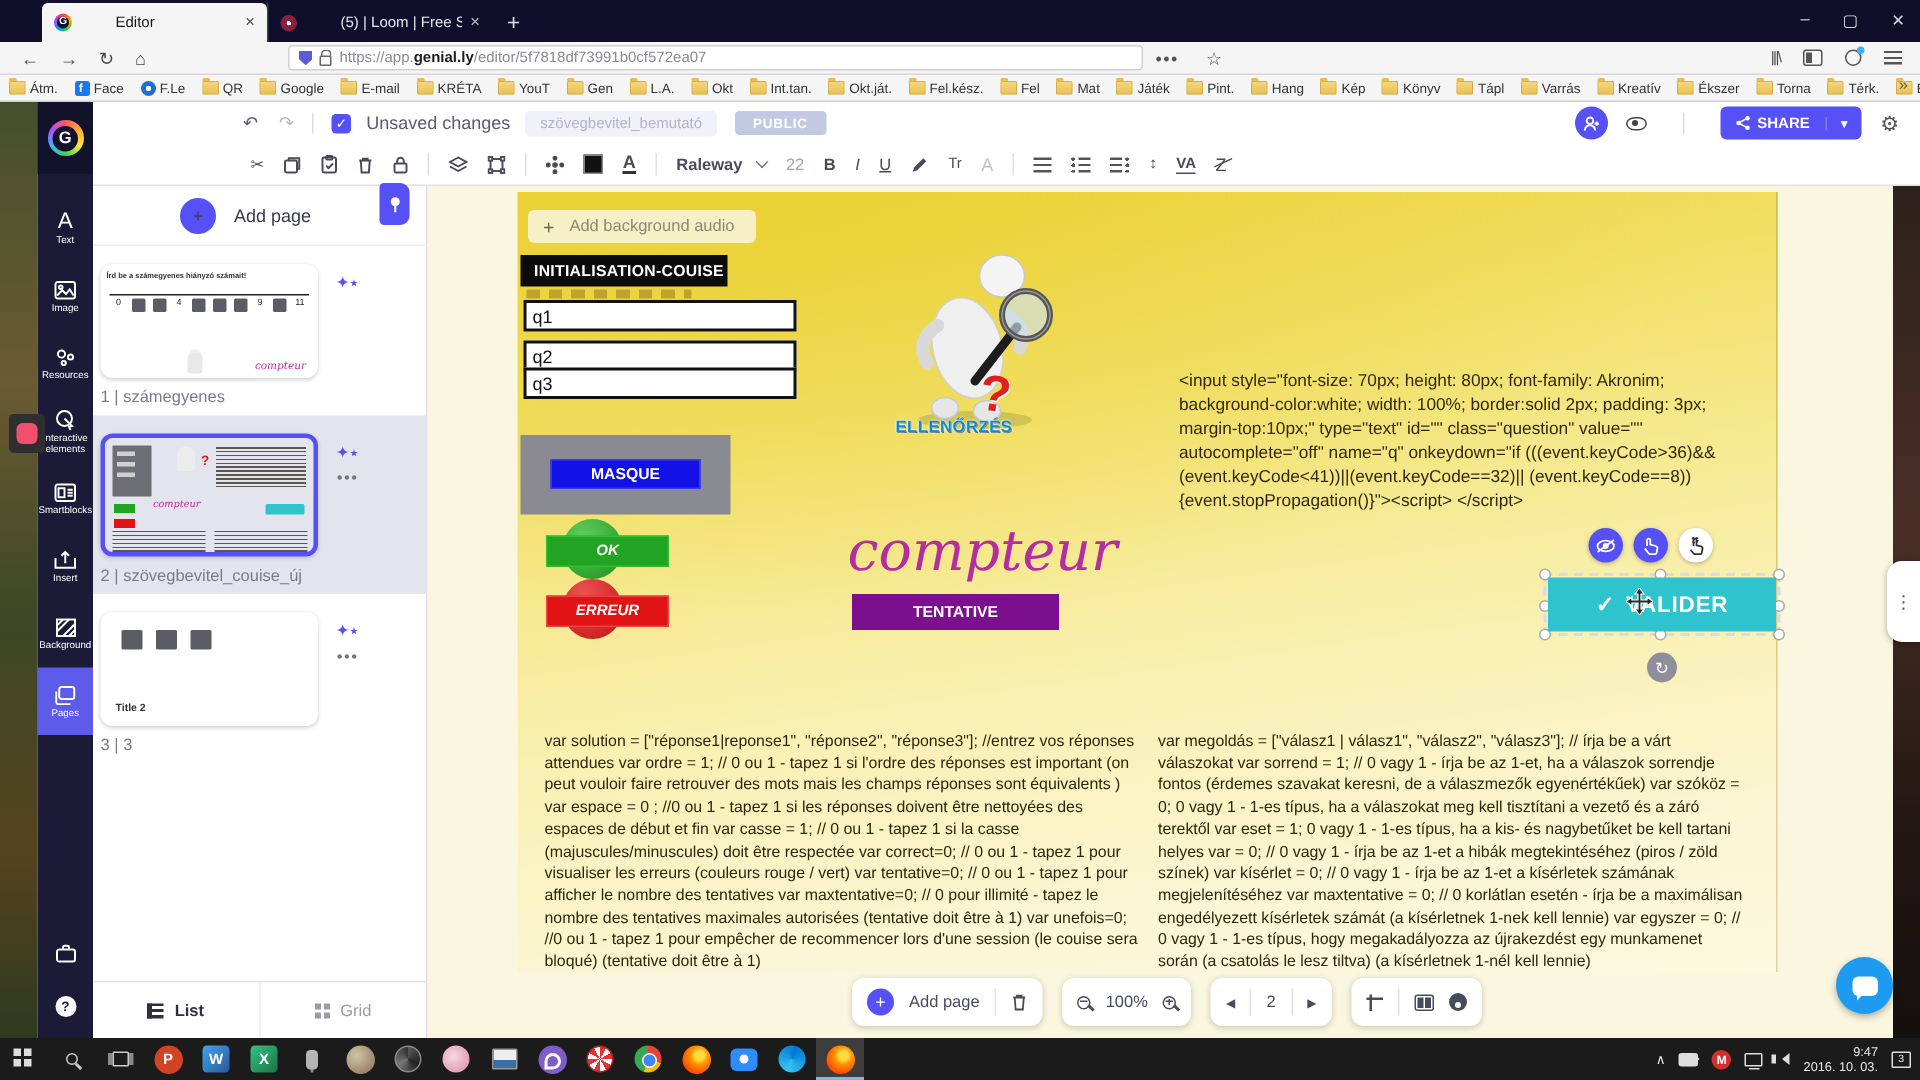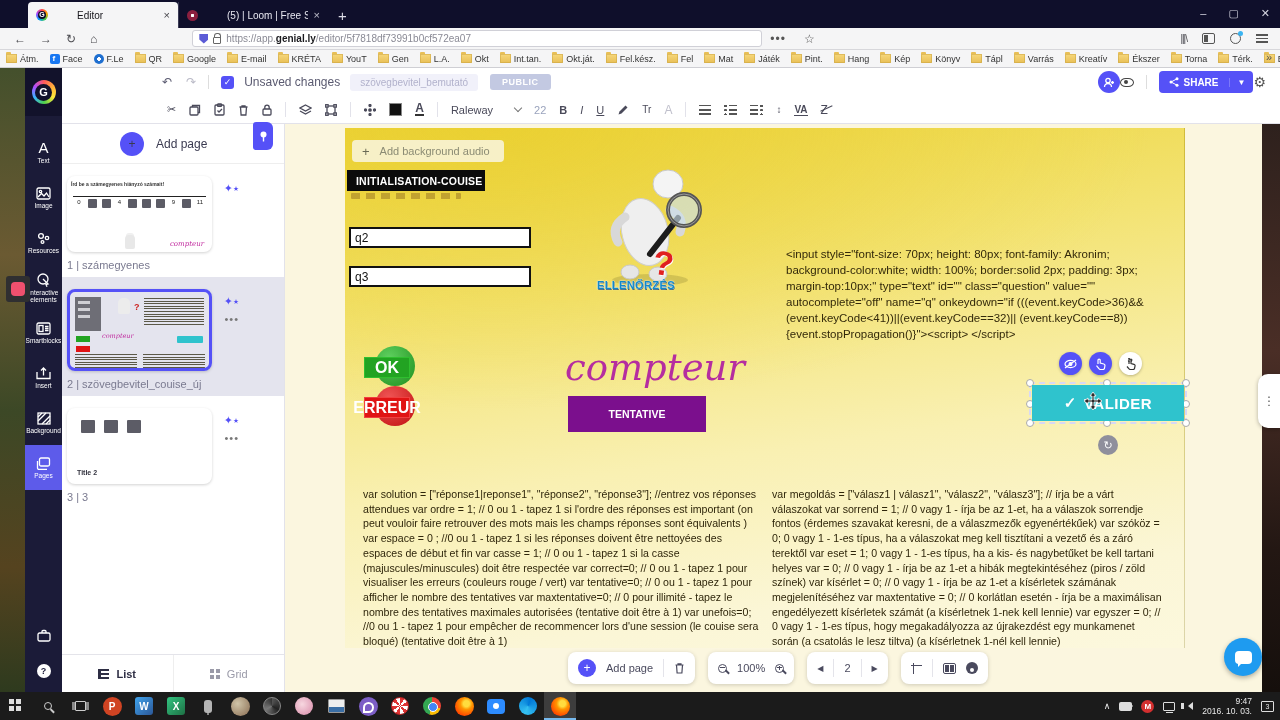--- a/index.html
+++ b/index.html
@@ -69,35 +69,35 @@
   .sb-bottom { position:absolute; bottom:14px; width:37px; display:flex; flex-direction:column; align-items:center; gap:22px; }
   .helpq { width:14px;height:14px;border-radius:50%;background:#fff;color:#1b1b38;font-size:9px;font-weight:bold;display:flex;align-items:center;justify-content:center; }
 
   
   .ghead { left:62px; top:68px; width:1218px; height:28px; background:#fff; display:flex; align-items:center; font-size:12px; color:#5a5a70; }
   .ghead .undo { margin-left:100px; } .ghead .redo { margin-left:14px; color:#b9b9c6; }
   .vsep { width:1px; height:14px; background:#ddd; margin:0 12px; }
   .chk { width:13px;height:13px;border-radius:3px;background:#5551f7;color:#fff;font-size:9px;display:flex;align-items:center;justify-content:center;margin-right:10px; }
   .title-box { margin-left:10px; background:#f1f1fa; border-radius:3px; padding:3px 10px; font-size:10px; color:#b2b2cc; }
   .public-chip { margin-left:12px; background:#c3c9e2; border-radius:3px; padding:3px 12px; font-size:9px; font-weight:bold; color:#fff; letter-spacing:.5px; }
-  .ghead-r { position:absolute; right:14px; display:flex; align-items:center; }
+  .ghead-r { position:absolute; right:14px; display:flex; align-items:center; gap:12px; }
   .avatar { width:22px;height:22px;border-radius:50%;background:#5551f7;display:flex;align-items:center;justify-content:center; }
   .eye { width:14px;height:9px;border:1.4px solid #444;border-radius:50%/60%;position:relative; }
   .eye:after { content:'';position:absolute;width:4px;height:4px;background:#444;border-radius:50%;left:3.5px;top:1px; }
   .share-btn { background:#5551f7; color:#fff; border-radius:4px; display:flex; align-items:center; height:22px; font-size:10px; font-weight:bold; }
   .share-btn .sl { padding:0 10px; display:flex; gap:5px; align-items:center; }
   .share-btn .sc { border-left:1px solid #7c79f9; padding:0 8px; font-size:8px; }
   .gear { color:#555; font-size:14px; }
 
   .gtools { left:62px; top:96px; width:1218px; height:28px; background:#fff; border-bottom:1px solid #e2e2ea; display:flex; align-items:center; gap:13px; padding-left:105px; color:#4a4a5a; font-size:11px; }
   .gtools svg { stroke:#4a4a5a; fill:none; stroke-width:1.3; }
   .tsep { width:1px; height:15px; background:#e2e2ea; }
   .blk { width:13px; height:13px; background:#111; border:1px solid #888; }
   .tcolor { font-size:12px; font-weight:bold; border-bottom:2.5px solid #333; line-height:11px; }
-  .fontsel { display:flex; align-items:center; gap:22px; color:#4a4a5a; }
+  .fontsel { display:flex; align-items:center; gap:10px; color:#4a4a5a;font-weight:bold; }
   .chev { width:6px;height:6px;border-right:1.4px solid #777;border-bottom:1.4px solid #777;transform:rotate(45deg);margin-top:-3px; }
   .fsize { color:#9aa3bd; }
   .bold { font-weight:bold; } .ital { font-style:italic; } .und { text-decoration:underline; }
   .grayA { color:#c0c0cc; font-size:12px; }
   .ibars { width:12px;height:10px;background:linear-gradient(#555 0 1.4px,transparent 1.4px 4.2px,#555 4.2px 5.6px,transparent 5.6px 8.4px,#555 8.4px 9.8px); }
   .ibul { width:13px;height:10px;background:radial-gradient(circle at 1.5px 1px,#555 1.2px,transparent 1.3px),radial-gradient(circle at 1.5px 5.2px,#555 1.2px,transparent 1.3px),radial-gradient(circle at 1.5px 9.4px,#555 1.2px,transparent 1.3px),linear-gradient(#555 0 1.4px,transparent 1.4px 4.2px,#555 4.2px 5.6px,transparent 5.6px 8.4px,#555 8.4px 9.8px); background-position:0 0,0 0,0 0,5px 0; background-repeat:no-repeat; background-size:auto,auto,auto,8px 10px; }
   .zslash { position:relative; font-size:12px; }
   .zslash:after { content:'';position:absolute;left:-1px;top:5px;width:13px;height:1.3px;background:#4a4a5a;transform:rotate(-25deg); }
 
   
@@ -145,29 +145,29 @@
   .audio-pill { left:7px; top:12px; width:152px; height:22px; background:rgba(247,242,212,.92); border-radius:4px; display:flex; align-items:center; gap:10px; padding-left:10px; font-size:11px; color:#8b8b74; }
   .init-box { left:2px; top:42px; width:138px; height:21px; background:#0b0b0b; color:#fff; font-size:10.5px; font-weight:bold; display:flex; align-items:center; padding-left:9px; letter-spacing:.2px; }
   .init-marks { left:6px; top:65px; width:110px; height:6px; background:repeating-linear-gradient(90deg,#b9992d 0 9px,transparent 9px 15px); opacity:.85; border-radius:1px; }
   .qinput { left:4px; width:182px; height:21px; background:#fff; border:2px solid #111; font-size:12px; color:#111; display:flex; align-items:center; padding-left:4px; }
   .gray-panel { left:2px; top:162px; width:140px; height:53px; background:#8a8a92; }
   .masque { position:absolute; left:20px; top:16px; width:100px; height:20px; background:#1212e6; border:1px solid #3a3af0; color:#fff; font-size:10.5px; font-weight:bold; display:flex; align-items:center; justify-content:center; }
   .okwrap { left:19px; top:229px; } .errwrap { left:19px; top:269px; }
   .bigcirc { position:absolute; left:11px; top:-11px; width:40px; height:40px; border-radius:50%; }
   .okwrap .bigcirc { background:radial-gradient(circle at 35% 30%,#5fd05f,#1e8f1e); }
   .errwrap .bigcirc { background:radial-gradient(circle at 35% 30%,#f05555,#c01010); }
-  .pill-btn { position:absolute; width:46px; height:21px; color:#fff; font-size:16px; font-weight:bold; display:flex; align-items:center; justify-content:center; }
+  .pill-btn { position:absolute; width:82px; height:21px; color:#fff; font-size:10px; font-weight:bold; display:flex; align-items:center; justify-content:center;font-style:italic; }
   .okwrap .pill-btn { background:#22a322; border:1px solid #2fbf2f; }
   .errwrap .pill-btn { background:#e01414; border:1px solid #f04040; }
   .figure { left:245px; top:34px; }
   .ellen { left:252px; top:151px; font-size:11px; font-weight:bold; color:#1289c8; text-shadow:0 0 2px #fff,0 0 1px #fff,0.5px 0.5px 0 #0a3a60; letter-spacing:.4px; }
   .qmark { left:308px; top:116px; font-size:34px; font-weight:bold; color:#e02020; text-shadow:1px 1px 0 #fff; transform:rotate(8deg); }
   .code-text { left:441px; top:118px; width:372px; font-size:11.5px; line-height:16px; color:#33290a; font-weight:500; }
   .compteur { left:220px; top:218px; width:175px; text-align:center; font-family:"DejaVu Serif",serif; font-style:italic; font-size:37px; color:#b52da0; }
-  .tentative { left:223px; top:268px; width:138px; height:36px; background:#7b0f8d; color:#fff; font-size:10.5px; font-weight:bold; display:flex; align-items:center; justify-content:center; }
+  .tentative { left:223px; top:268px; width:138px; height:24px; background:#7b0f8d; color:#fff; font-size:10.5px; font-weight:bold; display:flex; align-items:center; justify-content:center; }
   .french { left:18px; top:359px; width:396px; font-size:10.6px; line-height:14.7px; color:#2f260b; }
   .hungarian { left:427px; top:359px; width:390px; font-size:10.6px; line-height:14.7px; color:#2f260b; }
   
   .sel-group { left:684px; top:254px; }
   .valider { position:absolute; left:3px; top:3px; width:152px; height:36px; background:#2fc3cd; display:flex; align-items:center; justify-content:center; gap:7px; color:#fff; font-size:15px; font-weight:bold; letter-spacing:.5px; }
   .selbox { position:absolute; left:0; top:0; width:158px; height:42px; border:2px dashed #d8d8f6; }
   .hdl { position:absolute; width:8px; height:8px; border-radius:50%; background:#fff; border:1px solid #aaa; }
   .actions { position:absolute; left:30px; top:-30px; display:flex; gap:7px; }
   .act { width:23px; height:23px; border-radius:50%; background:#5551f7; display:flex; align-items:center; justify-content:center; box-shadow:0 1px 3px rgba(0,0,0,.25); }
   .act.white { background:#fff; }
@@ -690,23 +690,27 @@
   <div class="slide">
 
     <div class="abs audio-pill">
       <span style="color:#6a6a55;font-size:13px">+</span>
       <span>Add background audio</span>
     </div>
 
     <div class="abs init-box">INITIALISATION-COUISE</div>
     <div class="abs init-marks"></div>
 
+    <div class="abs qinput" style="top:72px">q1</div>
     <div class="abs qinput" style="top:99px">q2</div>
-    <div class="abs qinput" style="top:138px">q3</div>
-
+    <div class="abs qinput" style="top:117px">q3</div>
+
+    <div class="abs gray-panel">
+      <div class="masque">MASQUE</div>
+    </div>
 
     <div class="abs okwrap">
       <span class="bigcirc"></span>
       <span class="pill-btn">OK</span>
     </div>
     <div class="abs errwrap">
       <span class="bigcirc"></span>
       <span class="pill-btn">ERREUR</span>
     </div>
 

